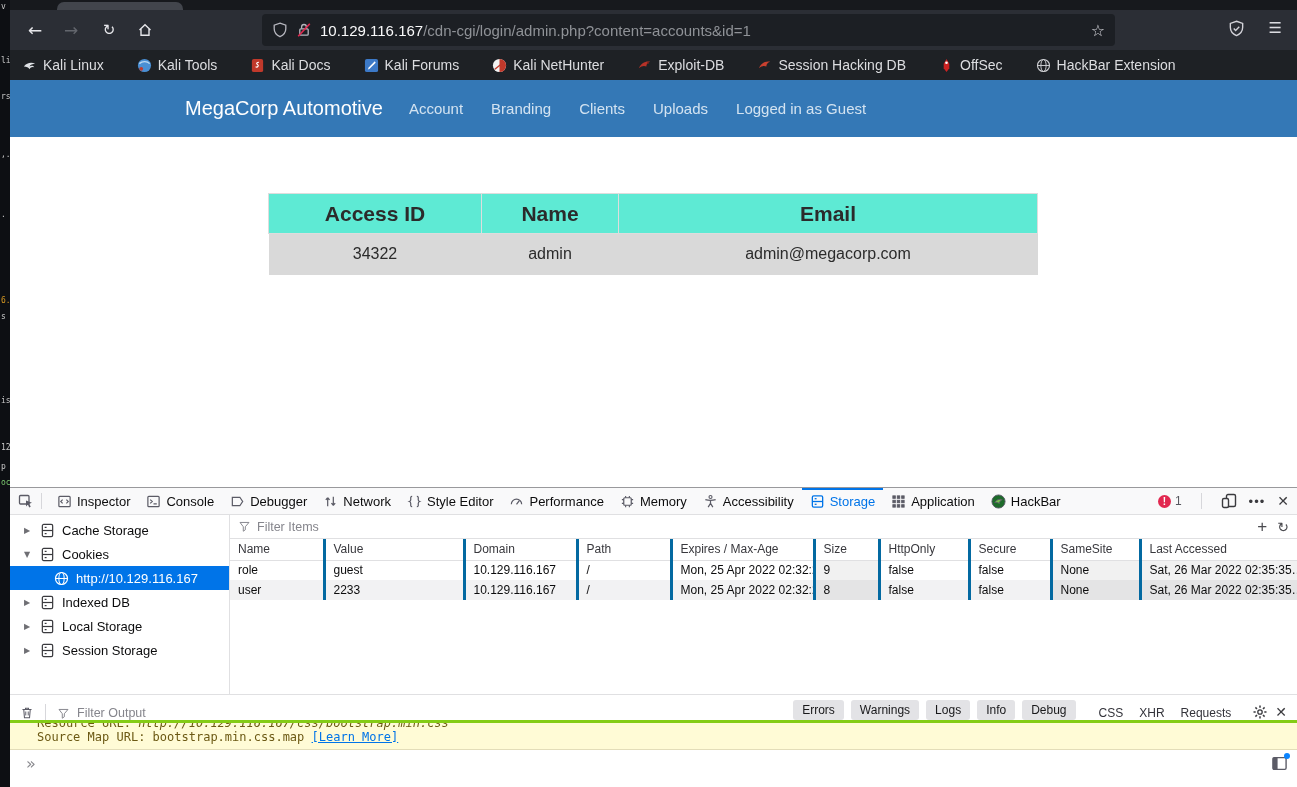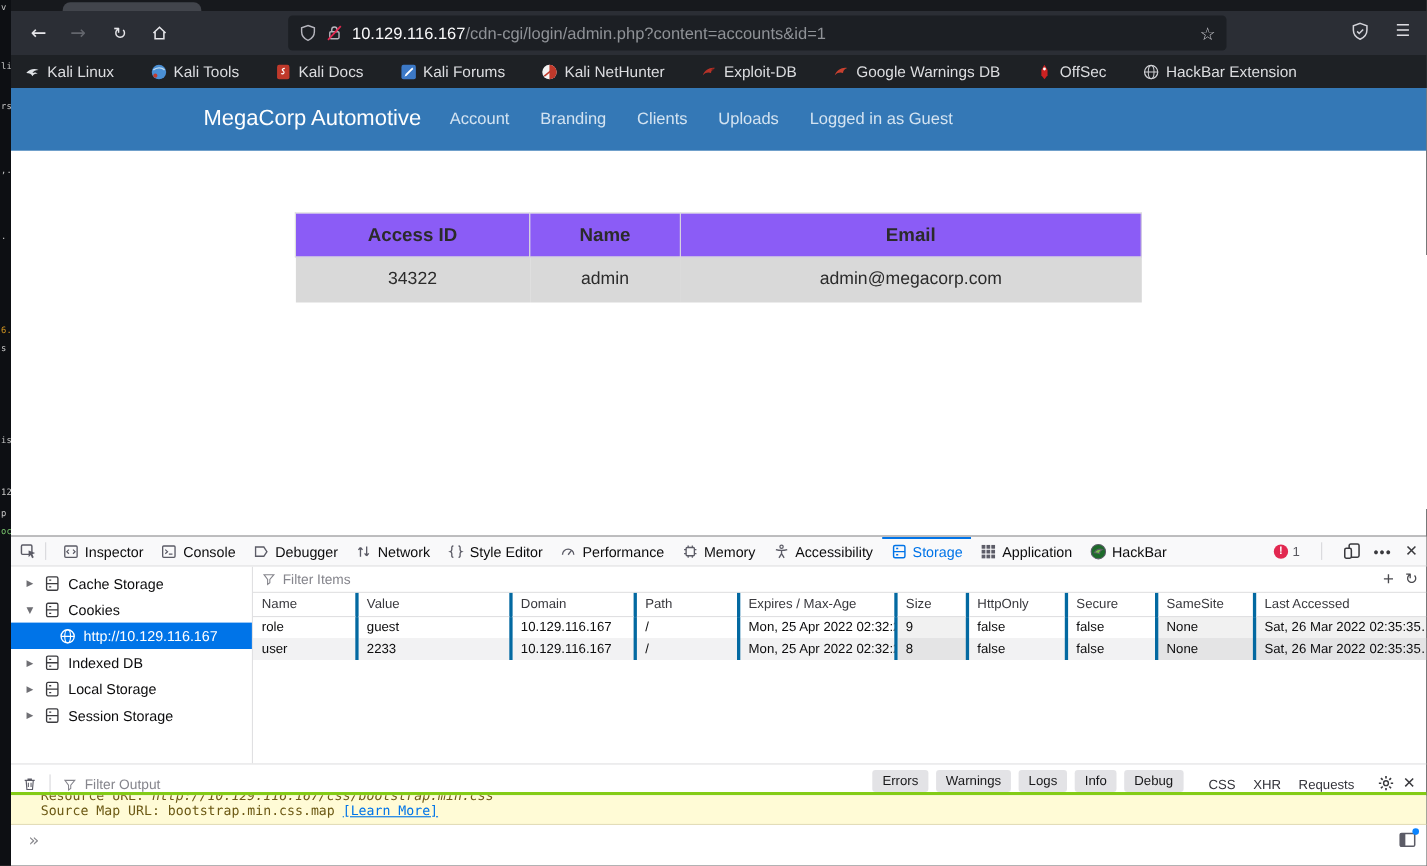--- a/index.html
+++ b/index.html
@@ -33,21 +33,21 @@
   .bm { display:flex; align-items:center; gap:6px; font-size:14px; color:#dcdde0; }
   .bm svg, .bm .bmglyph { flex:0 0 auto; }
 
   
   .page { position:absolute; top:80px; left:0; width:1287px; height:407px; background:#ffffff; overflow:hidden; }
   .site-nav { height:57px; background:#3478b6; display:flex; align-items:center; color:#fff; }
   .brand { margin-left:175px; font-size:20px; color:#fefefe; }
   .site-links { display:flex; gap:28px; margin-left:26px; font-size:15px; color:#d3e3f1; }
   .page h1 { margin-top:48px; text-align:center; font-size:40px; font-weight:400; color:#2d2d2d; letter-spacing:0; }
   .acct-table { margin:56px 0 0 258px; border-collapse:collapse; width:769px; table-layout:fixed; }
-  .acct-table th { border:1px solid #ddd; height:40px; font-size:17px; font-weight:bold; color:#2b2b2b; text-align:center; background:#8b5cf6;margin-left:12px; }
+  .acct-table th { border:1px solid #ddd; height:40px; font-size:21px; font-weight:bold; color:#2b2b2b; text-align:center; background:#5eead4;margin-left:12px; }
   .acct-table td { height:41px; font-size:16px; color:#2b2b2b; text-align:center; background:#d9d9d9; border-top:1px solid #ddd; }
 
   
   .devtools { position:absolute; top:487px; left:0; width:1287px; height:300px; background:#fff; color:#0c0c0d;
     border-top:1px solid #99999c; font-size:13px; display:flex; flex-direction:column; }
   .dt-toolbar { height:27px; flex:0 0 27px; background:#f9f9fa; border-bottom:1px solid #e0e0e2; display:flex; align-items:center; padding:0 8px; }
   .dt-divider { width:1px; height:16px; background:#d7d7db; margin:0 7px; }
   .dt-tab { display:flex; align-items:center; gap:5px; height:26px; padding:0 8px; color:#0c0c0d; }
   .dt-tab svg { stroke:#5b5b66; }
   .dt-tab.active { color:#0074e8; box-shadow: inset 0 2px 0 0 #0074e8; }
@@ -200,21 +200,21 @@
         <svg width="15" height="15" viewBox="0 0 16 16">
             <path d="M2 11c2-5 7-8 12-7-3 1-4 3-4 5-2-1-5-1-8 2z" fill="#b53228"></path>
             <circle cx="11.5" cy="5.5" r="1" fill="#7e1f18"></circle>
           </svg>
         <span>Exploit-DB</span>
       </div>
       <div class="bm">
         <svg width="15" height="15" viewBox="0 0 16 16">
             <path d="M2 11c2-5 7-8 12-7-3 1-4 3-4 5-2-1-5-1-8 2z" fill="#c8402f"></path>
           </svg>
-        <span>Google Warnings DB</span>
+        <span>Session Hacking DB</span>
       </div>
       <div class="bm">
         <svg width="15" height="15" viewBox="0 0 16 16">
             <path d="M8 1l3 5v5l-3 4-3-4V6z" fill="#cc2222"></path>
             <circle cx="8" cy="5" r="1.4" fill="#fff"></circle>
           </svg>
         <span>OffSec</span>
       </div>
       <div class="bm">
         <svg width="15" height="15" viewBox="0 0 16 16">

